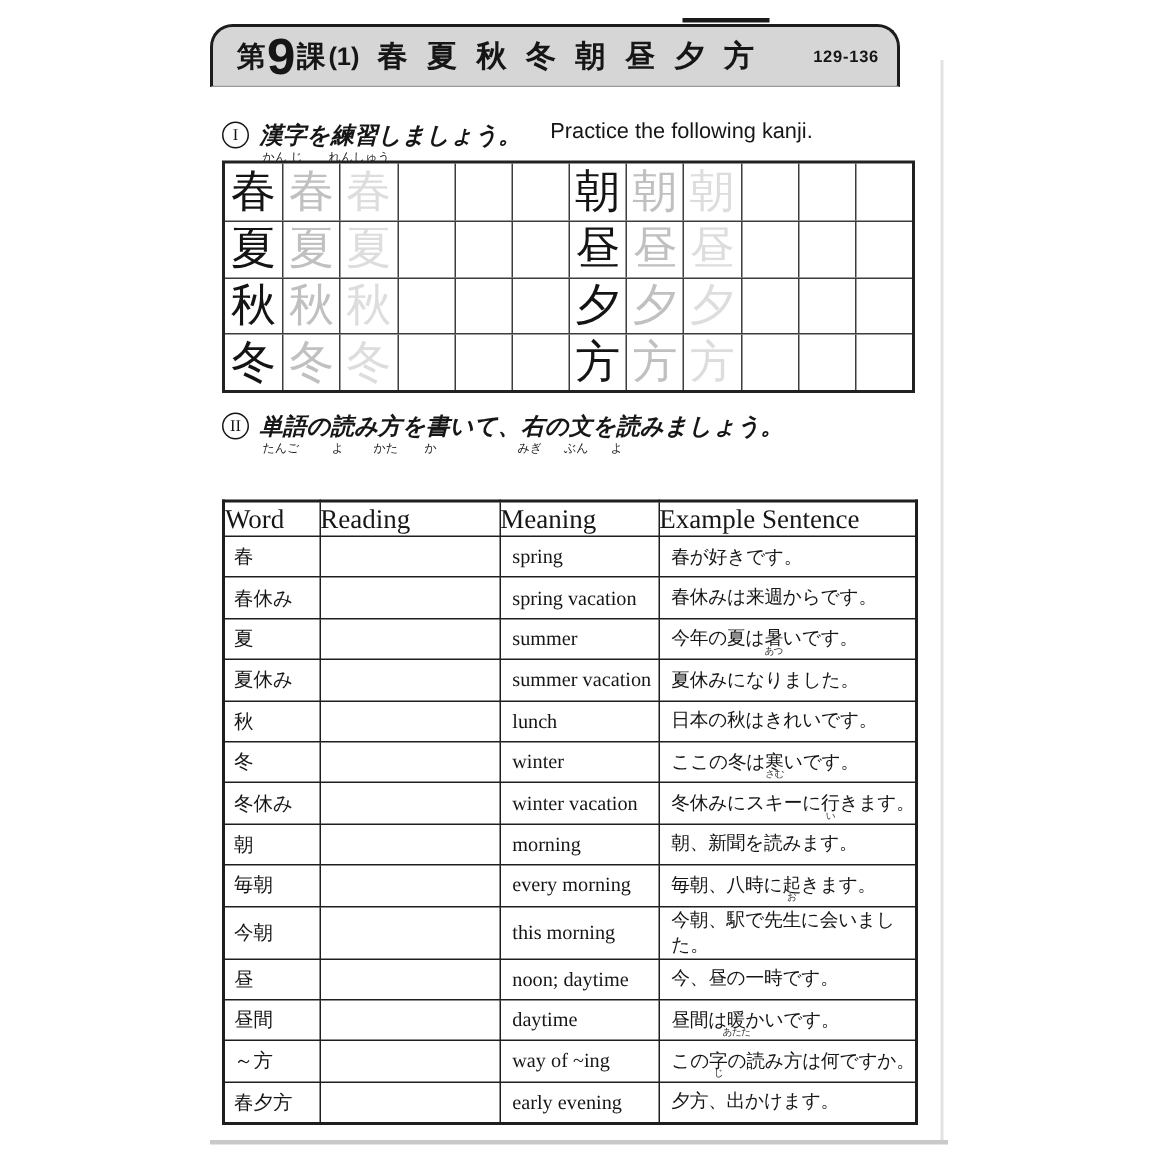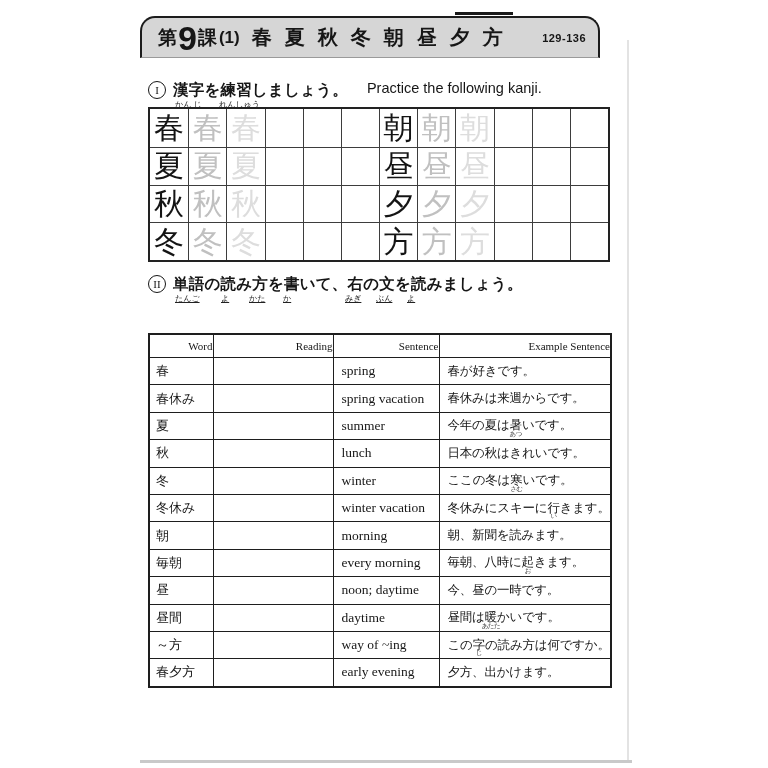--- a/index.html
+++ b/index.html
@@ -17,46 +17,46 @@
   .t-kanji{display:flex;gap:13px;margin-left:8px;font-size:20px;font-weight:700;}
   .t-range{margin-left:auto;font-size:11px;font-weight:700;letter-spacing:0.5px;}
   .top-mark{position:absolute;left:455px;top:12px;width:58px;height:3px;background:#1a1a1a;}
 
   
   .sec{position:absolute;left:148px;font-family:"Liberation Sans","DejaVu Sans",sans-serif;}
   .sec-row{display:flex;align-items:flex-start;gap:7px;}
   .circ{display:inline-flex;align-items:center;justify-content:center;width:18px;height:18px;
         border:1.6px solid #161616;border-radius:50%;font-family:"Liberation Serif",serif;
         font-size:11px;line-height:1;box-sizing:border-box;margin-top:1px;flex:none;}
-  .jp-title{font-size:15.5px;font-weight:600;letter-spacing:0.2px;white-space:nowrap;}
+  .jp-title{font-size:15.5px;font-weight:600;letter-spacing:0.2px;white-space:nowrap;font-style:italic;}
   .en-title{font-size:14.5px;font-weight:400;white-space:nowrap;}
   .sec1-en{margin-left:12px;}
   .furigana-row{position:absolute;top:19px;left:25px;font-size:8px;color:#222;font-weight:400;}
-  .furigana-row span{position:absolute;white-space:nowrap;top:0;text-decoration:underline;}
+  .furigana-row span{position:absolute;white-space:nowrap;top:0;}
   #s1f0{left:2px}#s1f1{left:46px}
   #s2f0{left:2px}#s2f1{left:48px}#s2f2{left:76px}#s2f3{left:110px}
   #s2f4{left:172px}#s2f5{left:203px}#s2f6{left:234px}
   .sec2-en{position:absolute;left:25px;top:30px;}
 
   
   .pgrid{position:absolute;left:148px;top:107px;width:462px;height:155px;box-sizing:border-box;
          border:2px solid #222;display:grid;grid-template-rows:repeat(4,1fr);}
   .grow{display:grid;grid-template-columns:repeat(12,1fr);border-top:1px solid #3d3d3d;}
   .grow:first-child{border-top:none;}
   .gcell{border-left:1px solid #3d3d3d;display:flex;align-items:center;justify-content:center;
          font-size:30px;line-height:1;overflow:hidden;}
   .gcell:first-child{border-left:none;}
   .k0{color:#141414}.k1{color:#c0c0c0}.k2{color:#dddddd}
 
   
   .vtable{position:absolute;left:148px;top:333px;width:462px;border-collapse:collapse;
           table-layout:fixed;}
   .vtable th,.vtable td{border:1px solid #1e1e1e;padding:0;font-weight:400;overflow:hidden;}
   .vtable{border:2px solid #1e1e1e;}
-  .vtable th{height:22px;font-size:11px;text-align:right;}
+  .vtable th{height:22px;font-size:18px;text-align:left;}
   .vtable td{height:26.4px;font-size:13px;vertical-align:middle;}
   .col-word{width:64px}.col-reading{width:120px}.col-meaning{width:106px}.col-example{width:172px}
   td.c-word{padding-left:6px;}
   td.c-meaning{padding-left:8px;font-size:13.5px;}
   td.c-example{padding-left:8px;font-size:12.5px;letter-spacing:-0.2px;}
   .rb{position:relative;display:inline-block;}
   .rb .rt{position:absolute;left:50%;transform:translateX(-50%);top:12.5px;font-size:6.5px;
           font-style:normal;color:#333;white-space:nowrap;letter-spacing:-0.5px;}
 
   
@@ -179,21 +179,21 @@
     <colgroup>
       <col class="col-word">
         <col class="col-reading">
         <col class="col-meaning">
         <col class="col-example">
     </colgroup>
     <thead>
       <tr>
         <th>Word</th>
         <th>Reading</th>
-        <th>Sentence</th>
+        <th>Meaning</th>
         <th>Example Sentence</th>
       </tr>
     </thead>
     <tbody>
         <tr>
           <td class="c-word">春</td>
           <td class="c-reading"></td>
           <td class="c-meaning">spring</td>
           <td class="c-example">春が好きです。</td>
         </tr>
@@ -203,20 +203,26 @@
           <td class="c-meaning">spring vacation</td>
           <td class="c-example">春休みは来週からです。</td>
         </tr>
         <tr>
           <td class="c-word">夏</td>
           <td class="c-reading"></td>
           <td class="c-meaning">summer</td>
           <td class="c-example">今年の夏は<span class="rb">暑<i class="rt">あつ</i></span>いです。</td>
         </tr>
         <tr>
+          <td class="c-word">夏休み</td>
+          <td class="c-reading"></td>
+          <td class="c-meaning">summer vacation</td>
+          <td class="c-example">夏休みになりました。</td>
+        </tr>
+        <tr>
           <td class="c-word">秋</td>
           <td class="c-reading"></td>
           <td class="c-meaning">lunch</td>
           <td class="c-example">日本の秋はきれいです。</td>
         </tr>
         <tr>
           <td class="c-word">冬</td>
           <td class="c-reading"></td>
           <td class="c-meaning">winter</td>
           <td class="c-example">ここの冬は<span class="rb">寒<i class="rt">さむ</i></span>いです。</td>
@@ -231,20 +237,26 @@
           <td class="c-word">朝</td>
           <td class="c-reading"></td>
           <td class="c-meaning">morning</td>
           <td class="c-example">朝、新聞を読みます。</td>
         </tr>
         <tr>
           <td class="c-word">毎朝</td>
           <td class="c-reading"></td>
           <td class="c-meaning">every morning</td>
           <td class="c-example">毎朝、八時に<span class="rb">起<i class="rt">お</i></span>きます。</td>
+        </tr>
+        <tr>
+          <td class="c-word">今朝</td>
+          <td class="c-reading"></td>
+          <td class="c-meaning">this morning</td>
+          <td class="c-example">今朝、駅で先生に会いました。</td>
         </tr>
         <tr>
           <td class="c-word">昼</td>
           <td class="c-reading"></td>
           <td class="c-meaning">noon; daytime</td>
           <td class="c-example">今、昼の一時です。</td>
         </tr>
         <tr>
           <td class="c-word">昼間</td>
           <td class="c-reading"></td>

